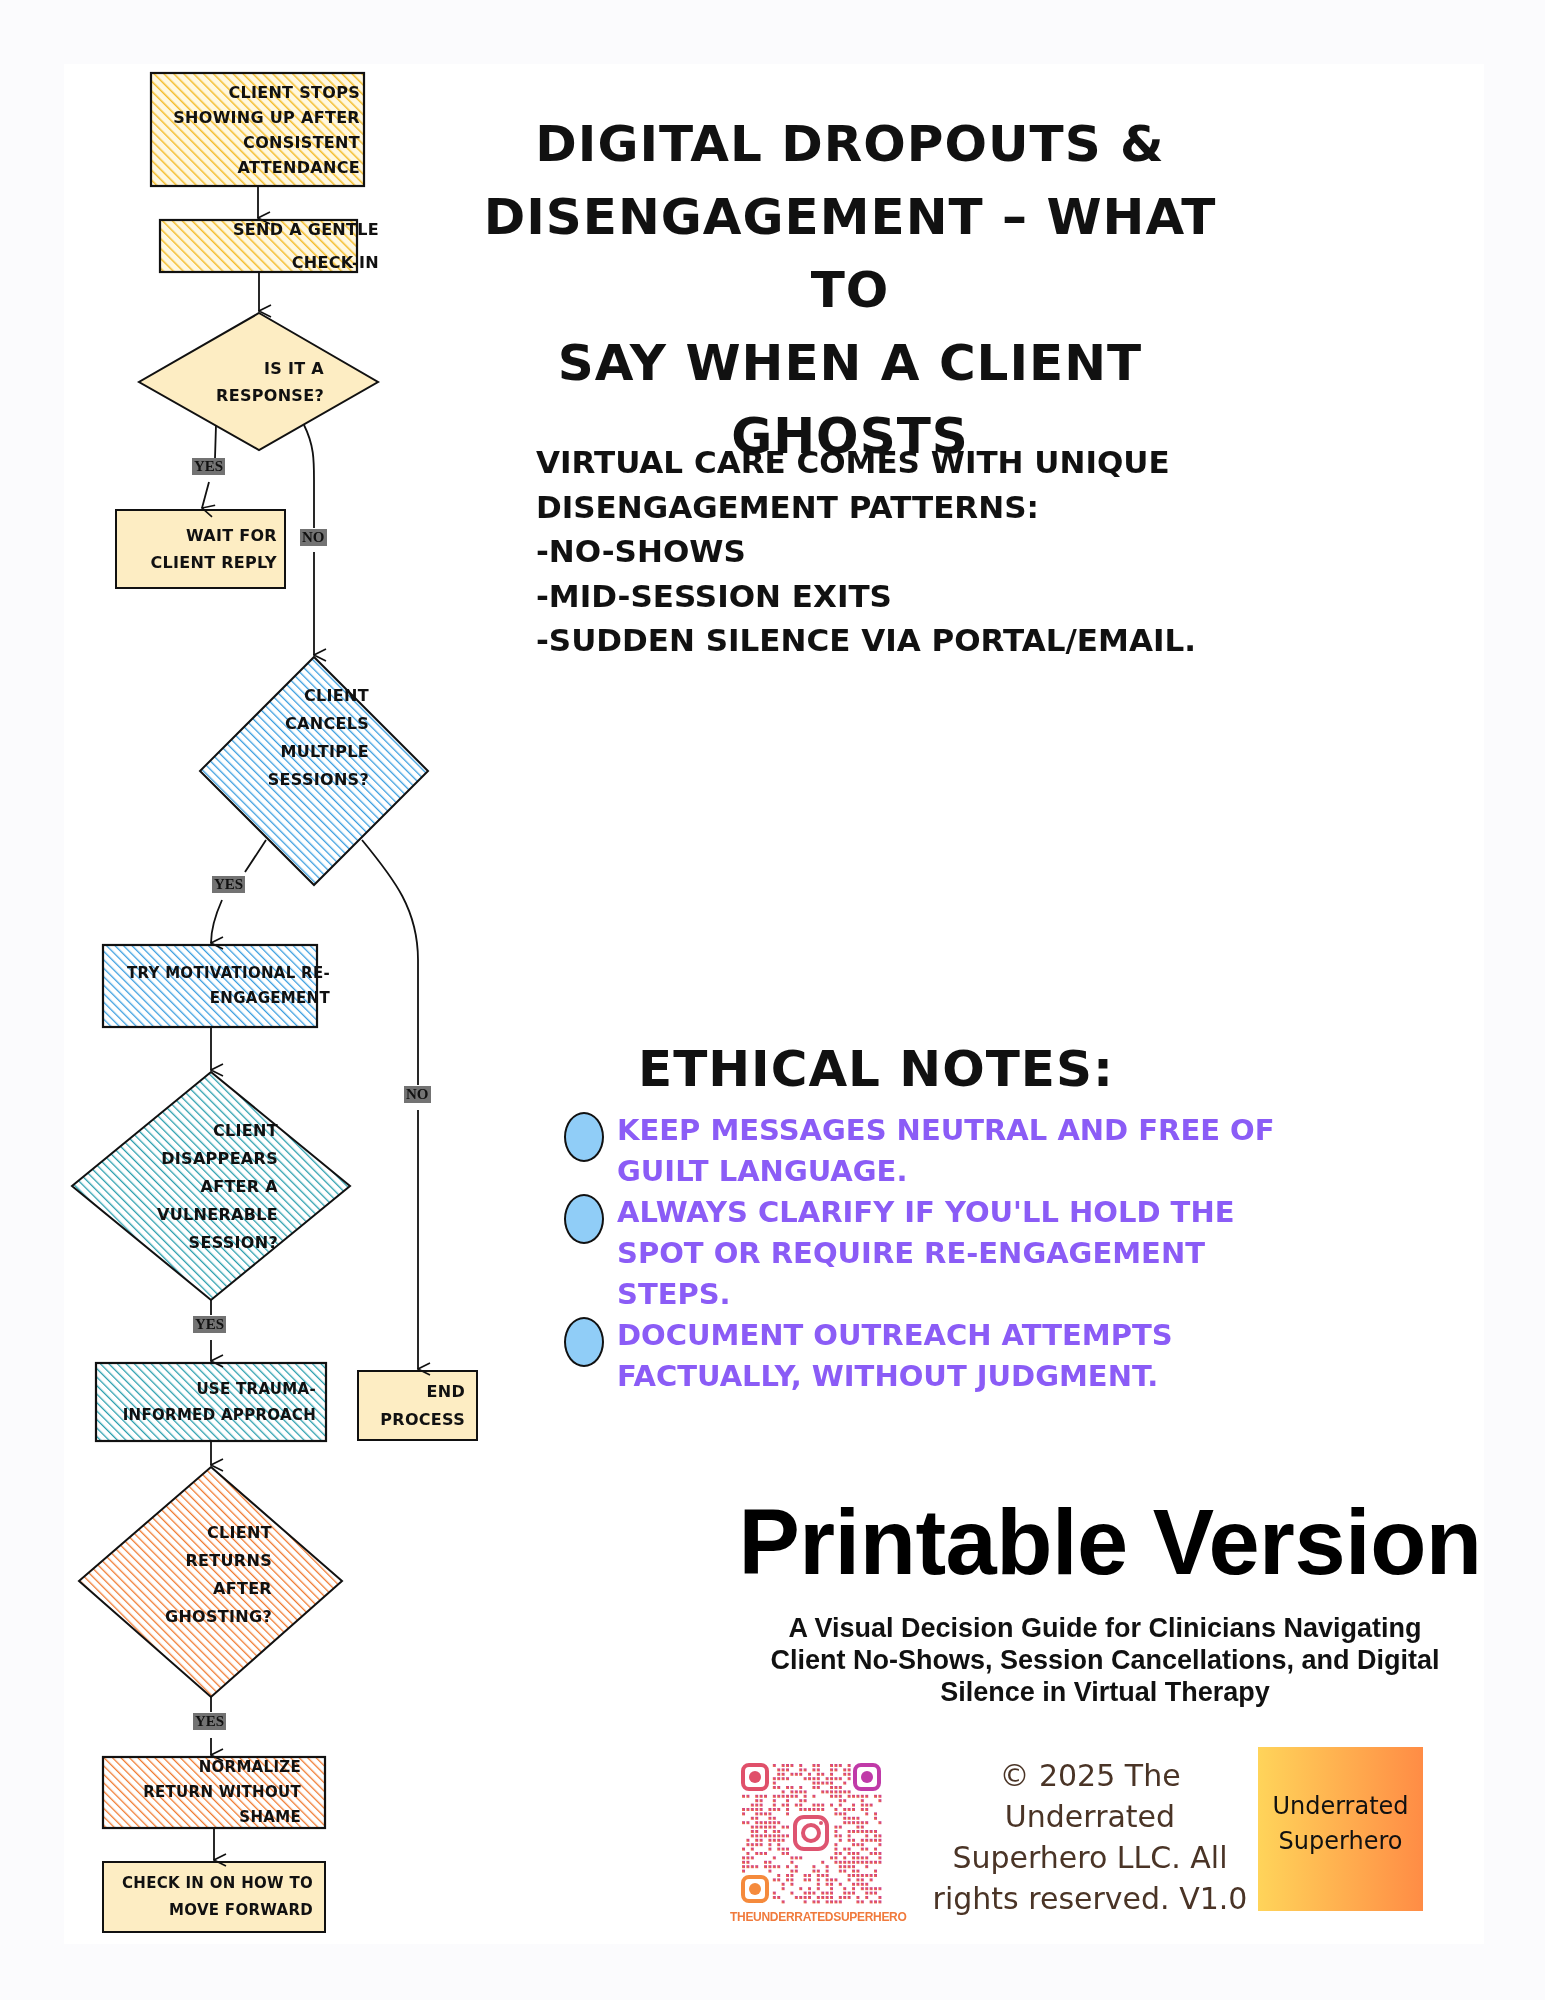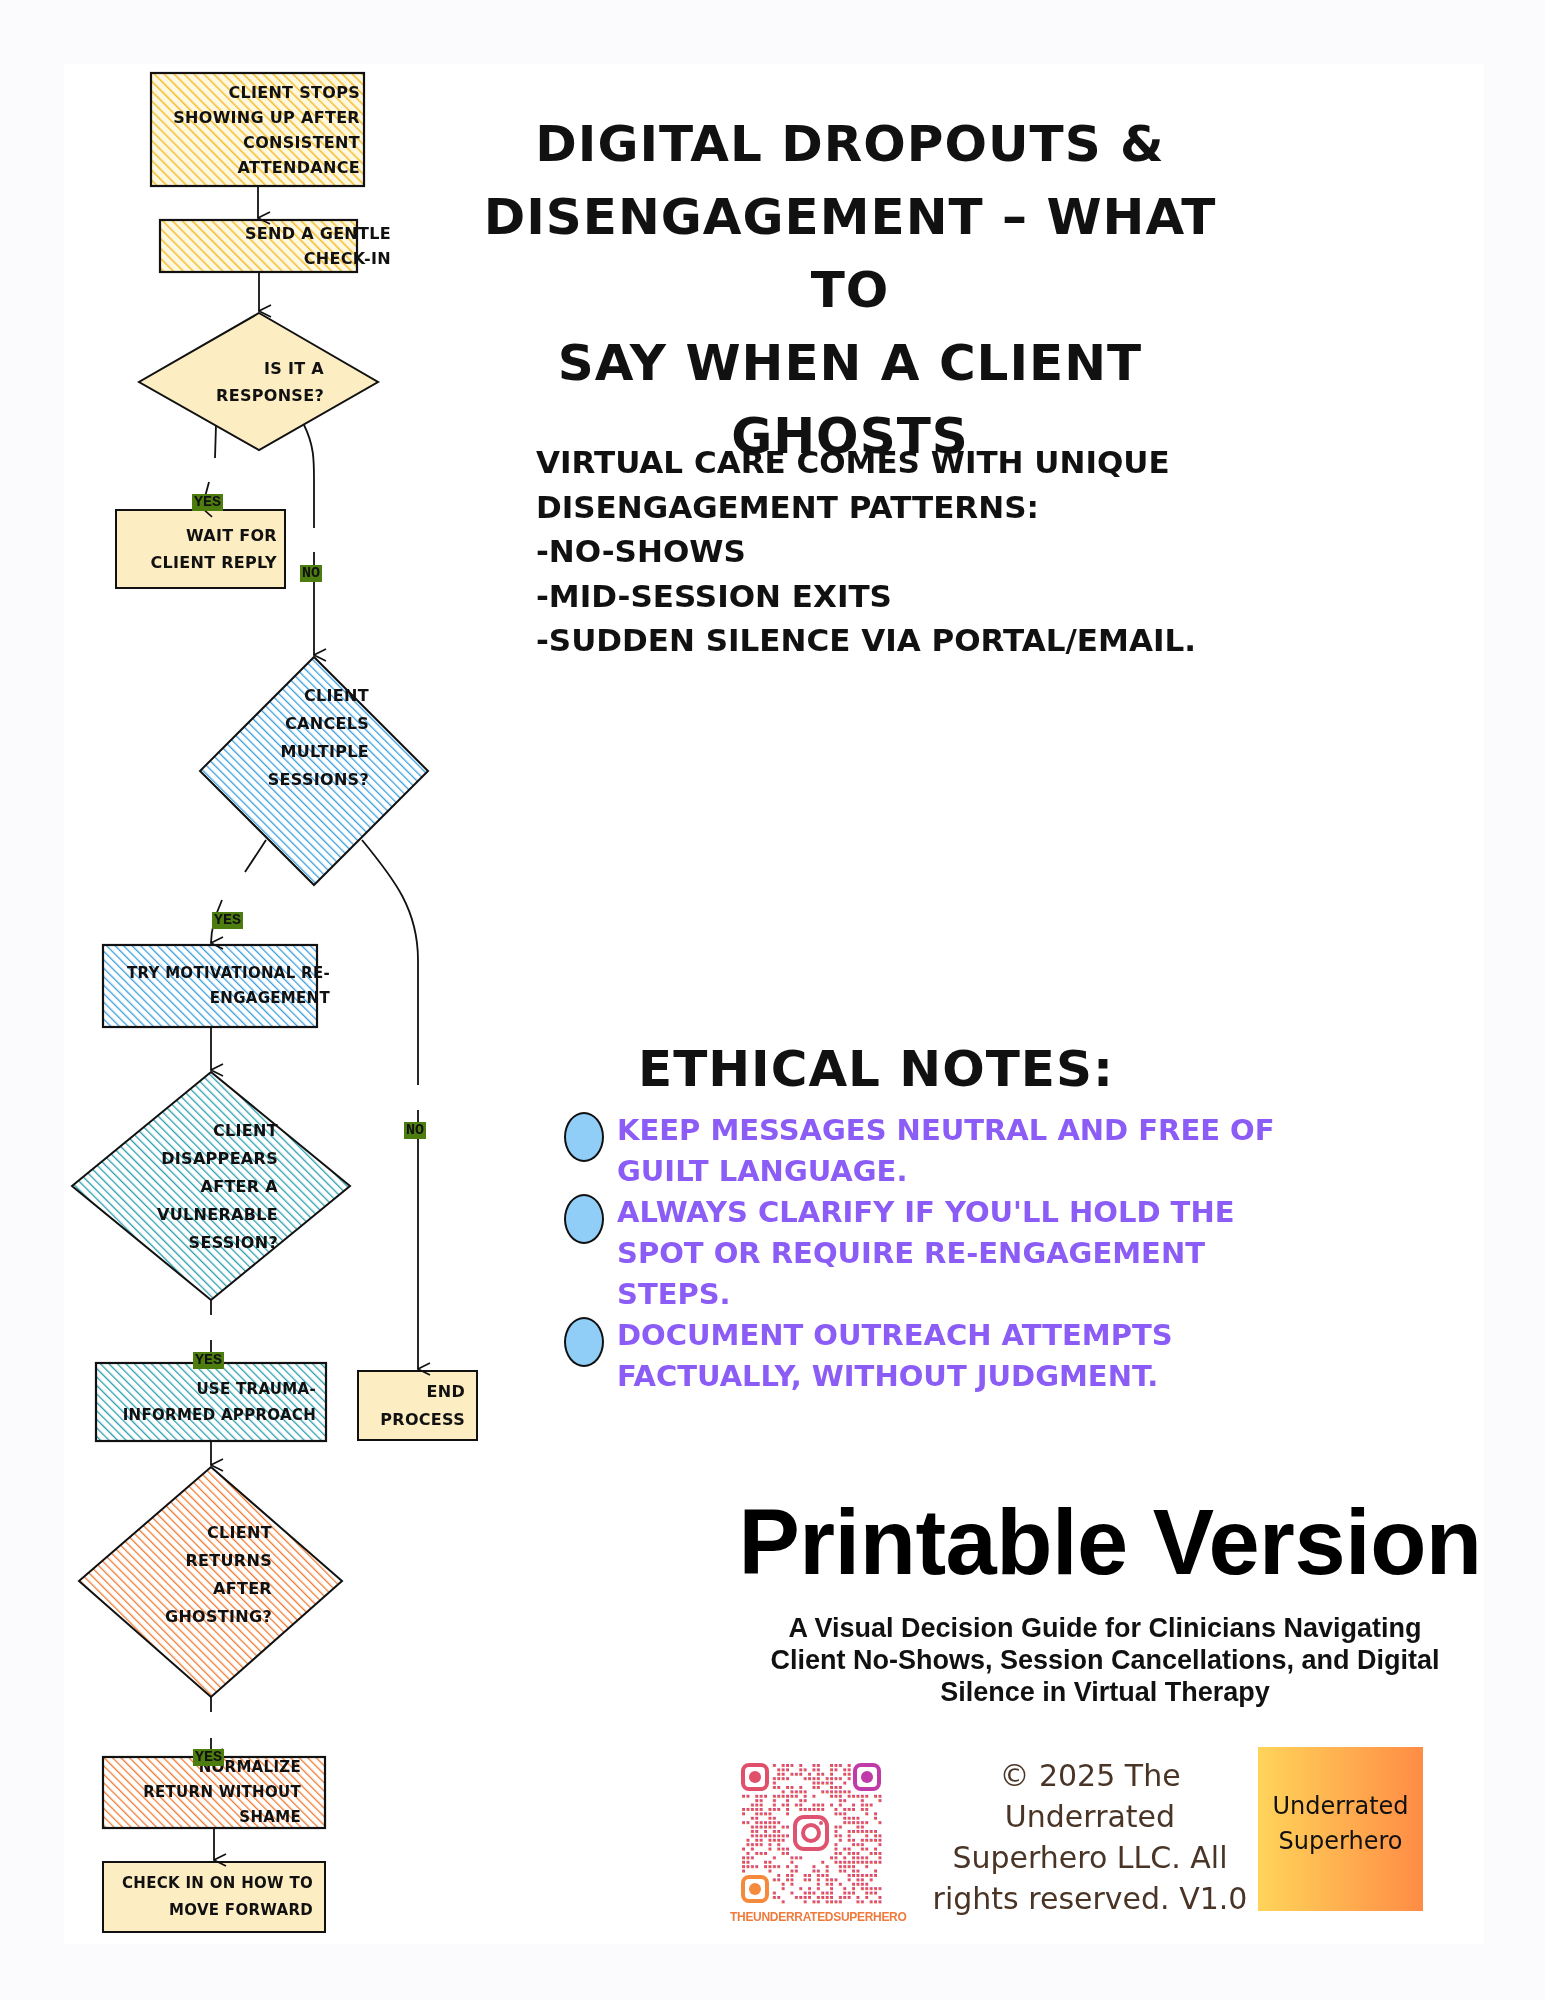--- a/index.html
+++ b/index.html
@@ -13,22 +13,22 @@
     background: #ffffff;
   }
   svg.flow { position: absolute; left: 0; top: 0; width: 1545px; height: 2000px; }
   .node-text {
     position: absolute; display: flex; align-items: center; justify-content: center;
     text-align: right; font-family: "DejaVu Sans", sans-serif; font-weight: bold;
     text-transform: uppercase; color: #111; font-size: 16px; line-height: 25px;
     letter-spacing: 0.3px; box-sizing: border-box; padding: 0 4px;
   }
   .edge-label {
-    position: absolute; font-family: Liberation Mono, monospace; font-weight: bold;
-    font-size: 15px; color: #111; text-transform: uppercase; background: #4d7c0f; padding: 0 2px; margin-top: 36px;
+    position: absolute; font-family: Liberation Serif, serif; font-weight: bold;
+    font-size: 15px; color: #111; text-transform: uppercase; background: #737373; padding: 0 2px;
   }
   .title {
     position: absolute; left: 440px; top: 108px; width: 820px; text-align: center;
     font-family: "DejaVu Sans", sans-serif; font-weight: bold; text-transform: uppercase;
     font-size: 50px; line-height: 73px; color: #111; letter-spacing: 1px;
   }
   .intro {
     position: absolute; left: 536px; top: 440px; width: 700px;
     font-family: "DejaVu Sans", sans-serif; font-weight: bold; text-transform: uppercase;
     font-size: 31px; line-height: 44.5px; color: #111;
@@ -126,21 +126,21 @@
     <path d="M362,840 C395,880 418,910 418,960 L418,1085 M418,1110 L418,1369" marker-end="url(#arrow)"></path>
     <path d="M211,1027 L211,1070" marker-end="url(#arrow)"></path>
     <path d="M211,1300 L211,1315 M211,1340 L211,1361" marker-end="url(#arrow)"></path>
     <path d="M211,1441 L211,1465" marker-end="url(#arrow)"></path>
     <path d="M211,1697 L211,1712 M211,1738 L211,1755" marker-end="url(#arrow)"></path>
     <path d="M214,1828 L214,1860" marker-end="url(#arrow)"></path>
   </g>
 </svg>
 
 <div class="node-text" style="left:151px;top:73px;width:213px;height:113px;font-size:16px;line-height:25px;">Client stops showing up after consistent attendance</div>
-<div class="node-text" style="left:160px;top:220px;width:233px;height:52px;font-size:16px;line-height:25px;padding:0 14px;margin-left:12px;">Send a gentle check-in</div>
+<div class="node-text" style="left:160px;top:220px;width:233px;height:52px;font-size:16px;line-height:33px;padding:0 14px;">Send a gentle check-in</div>
 <div class="node-text" style="left:190px;top:350px;width:138px;height:64px;font-size:16px;line-height:27px;">Is it a response?</div>
 <div class="node-text" style="left:116px;top:510px;width:169px;height:78px;font-size:16px;line-height:27px;padding:0 8px;">Wait for client reply</div>
 <div class="node-text" style="left:255px;top:679px;width:118px;height:118px;font-size:16px;line-height:28px;">Client cancels multiple sessions?</div>
 <div class="node-text" style="left:103px;top:945px;width:237px;height:82px;font-size:15px;line-height:25px;padding:0 10px;">Try motivational re-engagement</div>
 <div class="node-text" style="left:140px;top:1118px;width:142px;height:138px;font-size:16px;line-height:28px;">Client disappears after a vulnerable session?</div>
 <div class="node-text" style="left:96px;top:1363px;width:230px;height:78px;font-size:15px;line-height:26px;padding:0 10px;">Use trauma-informed approach</div>
 <div class="node-text" style="left:358px;top:1371px;width:119px;height:69px;font-size:16px;line-height:28px;padding:0 12px;">End process</div>
 <div class="node-text" style="left:146px;top:1516px;width:130px;height:118px;font-size:16px;line-height:28px;">Client returns after ghosting?</div>
 <div class="node-text" style="left:103px;top:1757px;width:222px;height:71px;font-size:15px;line-height:25px;padding:0 24px;">Normalize return without shame</div>
 <div class="node-text" style="left:103px;top:1862px;width:222px;height:70px;font-size:15px;line-height:27px;padding:0 12px;">Check in on how to move forward</div>

